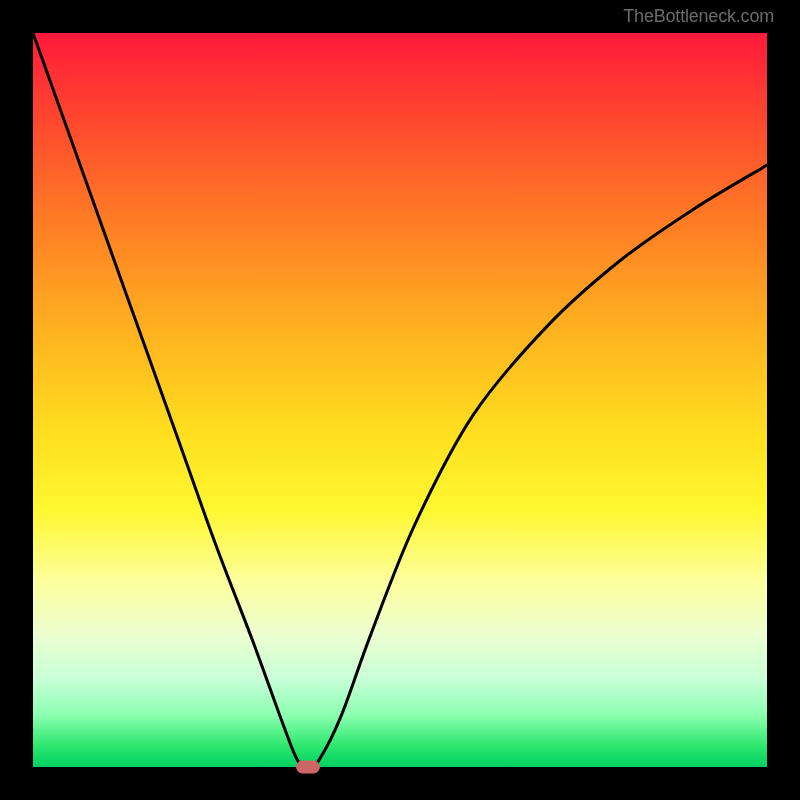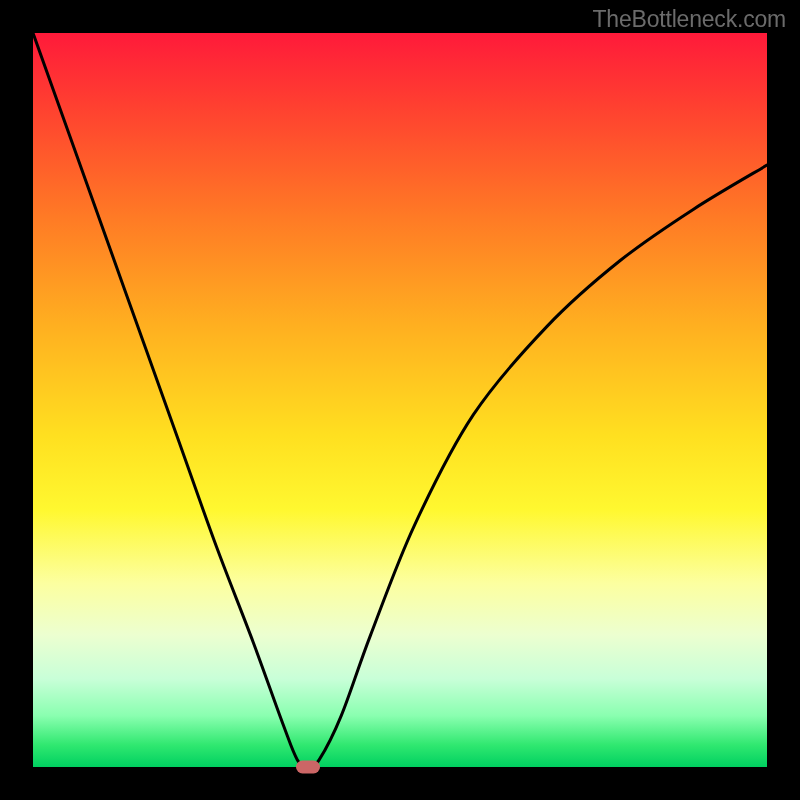--- a/index.html
+++ b/index.html
@@ -29,23 +29,23 @@
       #ecffd0 82%,
       #c8ffd8 88%,
       #8affb0 93%,
       #30e870 97%,
       #00d060 100%
     );
   }
   .watermark {
     position: absolute;
     top: 6px;
-    right: 14px;
+    right: 26px;
     color: #6b6b6b;
-    font-size: 23px;
+    font-size: 18px;
     font-weight: 400;
     letter-spacing: -0.2px;
     z-index: 5;
   }
   svg.curve {
     position: absolute;
     left: 0;
     top: 0;
     width: 734px;
     height: 734px;

